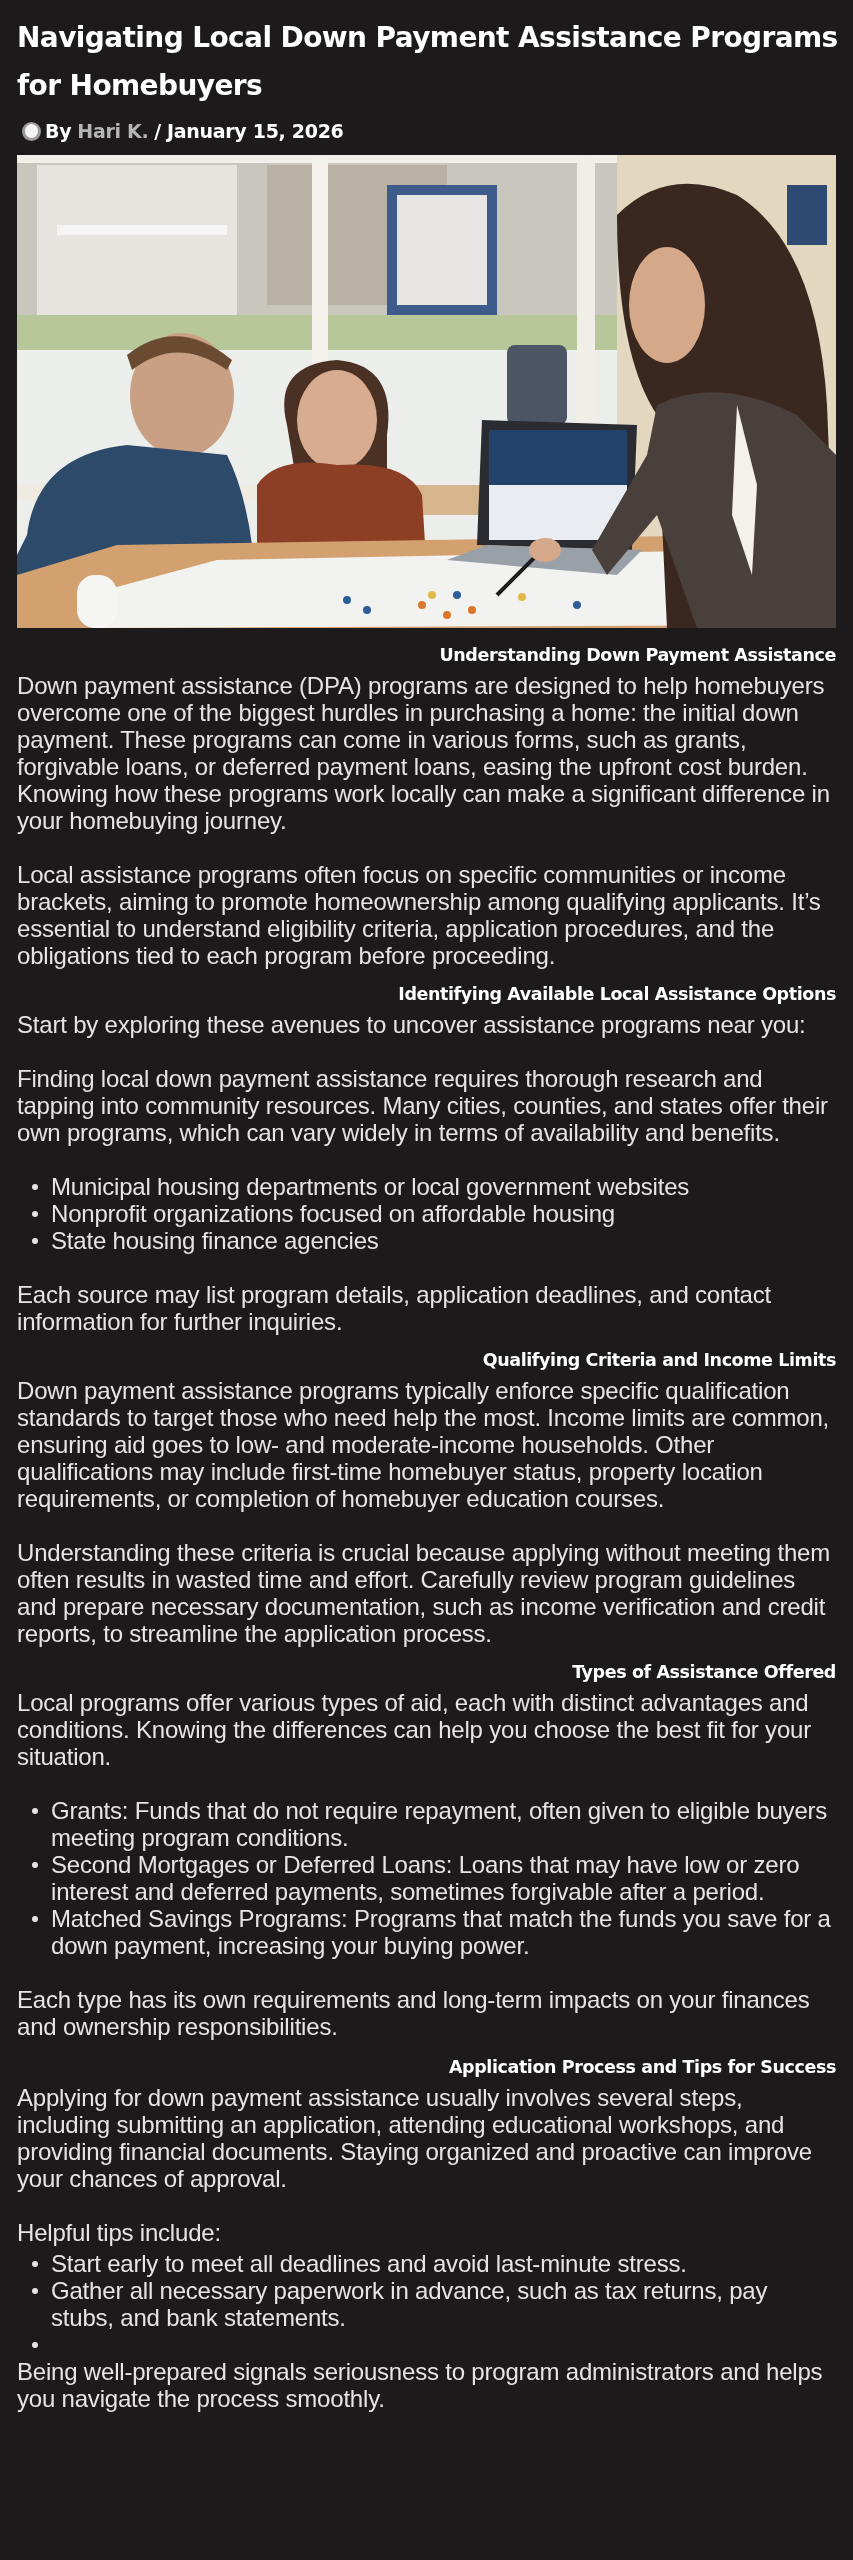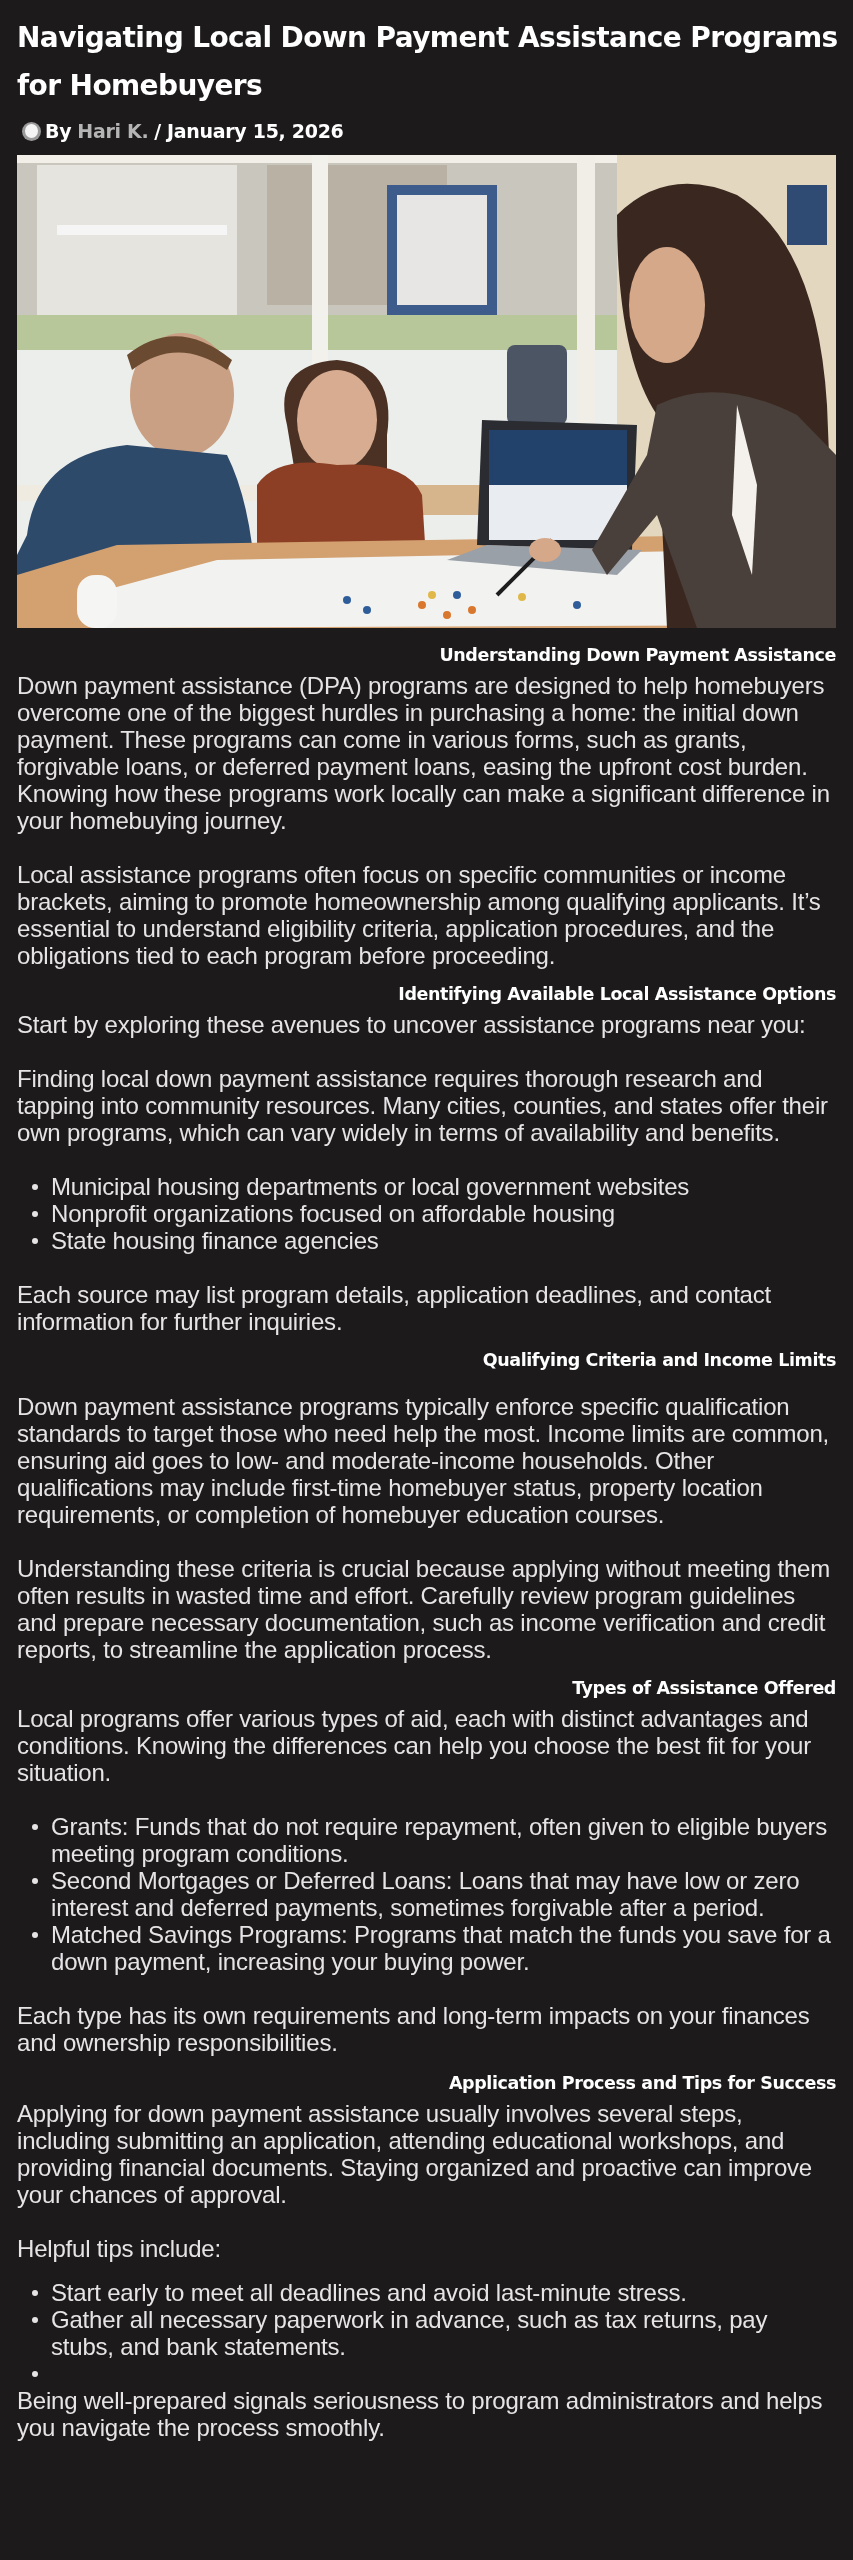--- a/index.html
+++ b/index.html
@@ -203,40 +203,40 @@
       <p>Finding local down payment assistance requires thorough research and tapping into community resources. Many cities, counties, and states offer their own programs, which can vary widely in terms of availability and benefits.</p>
       <ul>
         <li><span class="bullet"></span><span>Municipal housing departments or local government websites</span></li>
         <li><span class="bullet"></span><span>Nonprofit organizations focused on affordable housing</span></li>
         <li><span class="bullet"></span><span>State housing finance agencies</span></li>
       </ul>
       <p style="margin-bottom:12px">Each source may list program details, application deadlines, and contact information for further inquiries.</p>
     </section>
 
     <section class="section">
-      <h2 style="margin-bottom:20px">Qualifying Criteria and Income Limits</h2>
+      <h2 style="margin-bottom:4px">Qualifying Criteria and Income Limits</h2>
       <p>Down payment assistance programs typically enforce specific qualification standards to target those who need help the most. Income limits are common, ensuring aid goes to low- and moderate-income households. Other qualifications may include first-time homebuyer status, property location requirements, or completion of homebuyer education courses.</p>
       <p style="margin-bottom:12px">Understanding these criteria is crucial because applying without meeting them often results in wasted time and effort. Carefully review program guidelines and prepare necessary documentation, such as income verification and credit reports, to streamline the application process.</p>
     </section>
 
     <section class="section">
       <h2>Types of Assistance Offered</h2>
       <p>Local programs offer various types of aid, each with distinct advantages and conditions. Knowing the differences can help you choose the best fit for your situation.</p>
       <ul>
         <li><span class="bullet"></span><span>Grants: Funds that do not require repayment, often given to eligible buyers meeting program conditions.</span></li>
         <li><span class="bullet"></span><span>Second Mortgages or Deferred Loans: Loans that may have low or zero interest and deferred payments, sometimes forgivable after a period.</span></li>
         <li><span class="bullet"></span><span>Matched Savings Programs: Programs that match the funds you save for a down payment, increasing your buying power.</span></li>
       </ul>
       <p style="margin-bottom:14px">Each type has its own requirements and long-term impacts on your finances and ownership responsibilities.</p>
     </section>
 
     <section class="section">
       <h2>Application Process and Tips for Success</h2>
       <p>Applying for down payment assistance usually involves several steps, including submitting an application, attending educational workshops, and providing financial documents. Staying organized and proactive can improve your chances of approval.</p>
-      <p style="margin-bottom:17px">Helpful tips include:</p>
+      <p style="margin-bottom:4px">Helpful tips include:</p>
       <ul>
         <li><span class="bullet"></span><span>Start early to meet all deadlines and avoid last-minute stress.</span></li>
         <li><span class="bullet"></span><span>Gather all necessary paperwork in advance, such as tax returns, pay stubs, and bank statements.</span></li>
         <li><span class="bullet"></span></li>
       </ul>
       <p style="margin-bottom:0">Being well-prepared signals seriousness to program administrators and helps you navigate the process smoothly.</p>
     </section>
   </div>
 </div>
 

